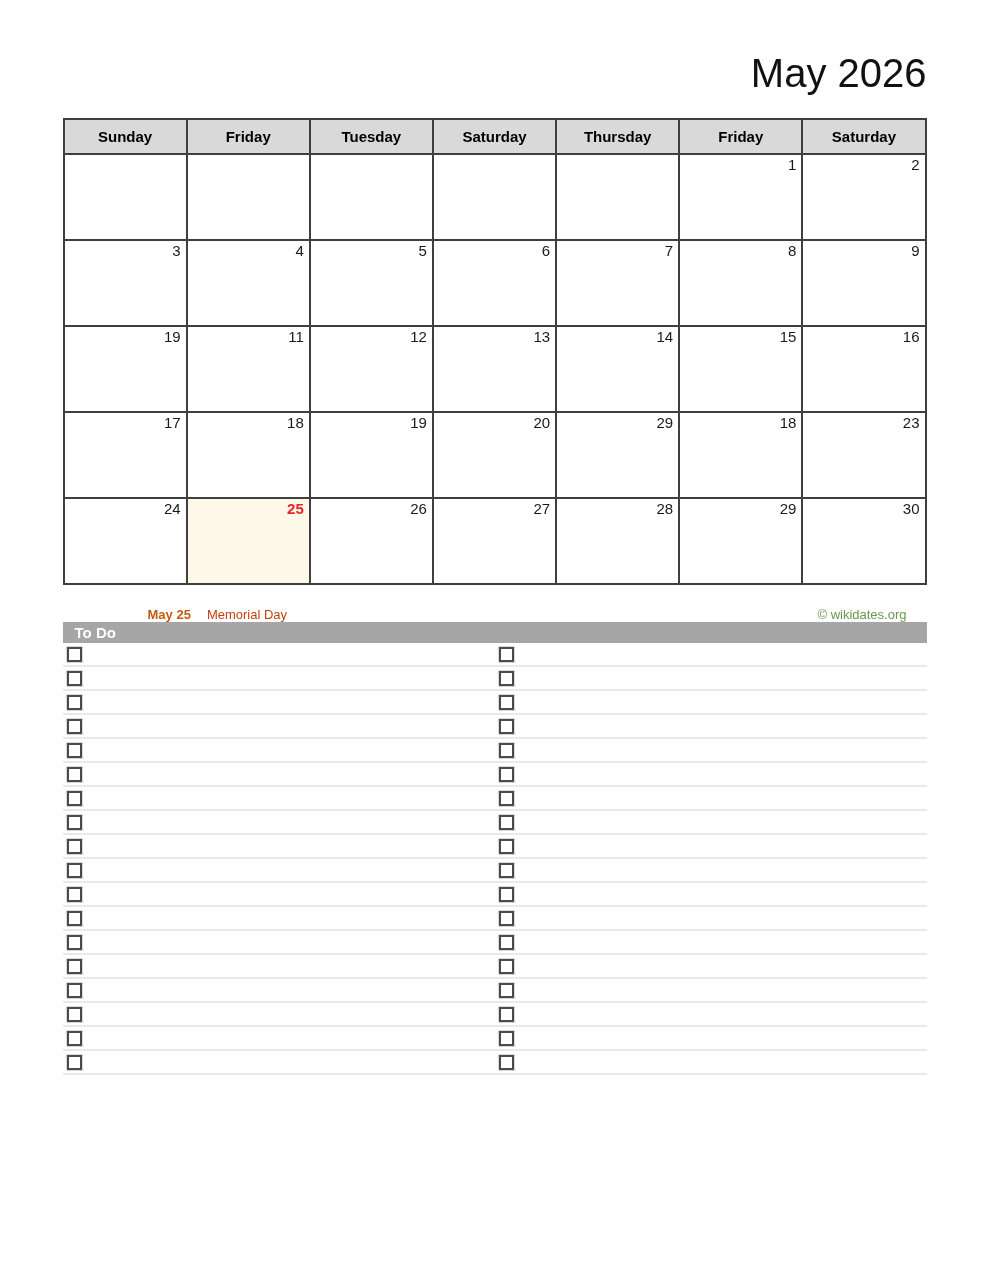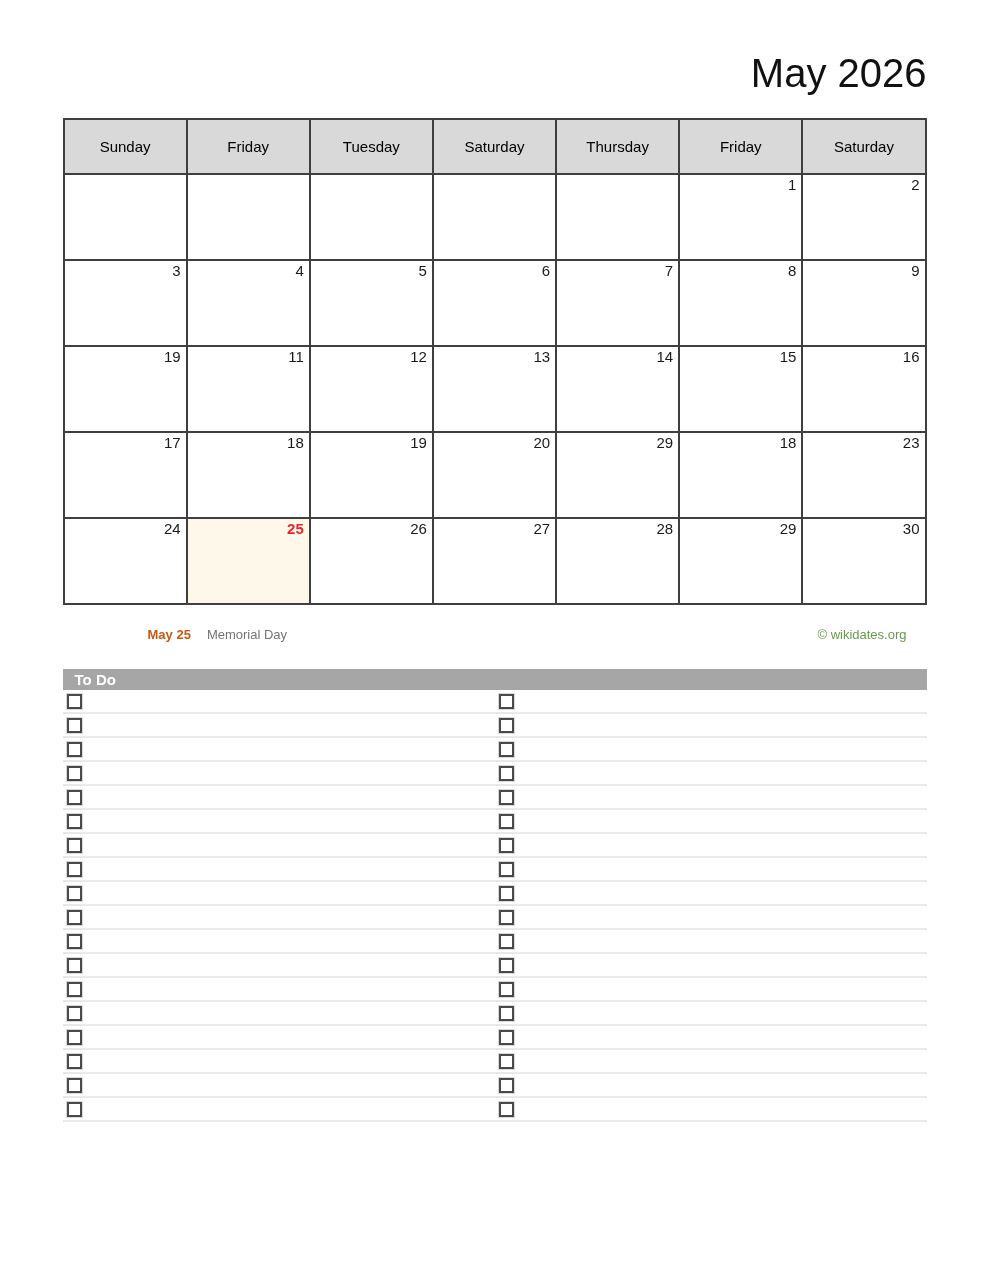--- a/index.html
+++ b/index.html
@@ -24,24 +24,24 @@
   }
   table.calendar {
     width: 100%;
     border-collapse: collapse;
     table-layout: fixed;
   }
   table.calendar th {
     border: 2px solid #3f3f3f;
     background: #d9d9d9;
     font-size: 15px;
-    font-weight: 400;
+    font-weight: 700;
     color: #000000;
     height: 21px;
-    padding: 16px 0;
+    padding: 6px 0;
   }
   table.calendar td {
     border: 2px solid #3f3f3f;
     height: 83px;
     vertical-align: top;
     text-align: right;
     font-size: 15px;
     padding: 1px 5px 0 0;
     color: #1a1a1a;
     background: #ffffff;
@@ -58,29 +58,28 @@
     margin-top: 22px;
     padding: 0 20px 0 85px;
     font-size: 13px;
   }
   .holiday-date {
     color: var(--holiday-date-color, #c55a11);
     font-weight: 700;
     margin-right: 16px;
   }
   .holiday-name {
-    color: #737373;
+    color: #c2410c;
   }
   .copyright {
     color: var(--copyright-color, #679a4b);
     text-decoration: none;
     font-size: 13px;
   }
   .todo-header {
-    margin-top: 27px;
     background: var(--todo-header-bg, #a6a6a6);
     color: #ffffff;
     font-weight: 700;
     font-size: 15px;
     height: 21px;
     line-height: 21px;
     padding-left: 12px;
     box-sizing: border-box;
   }
   .todo-row {

